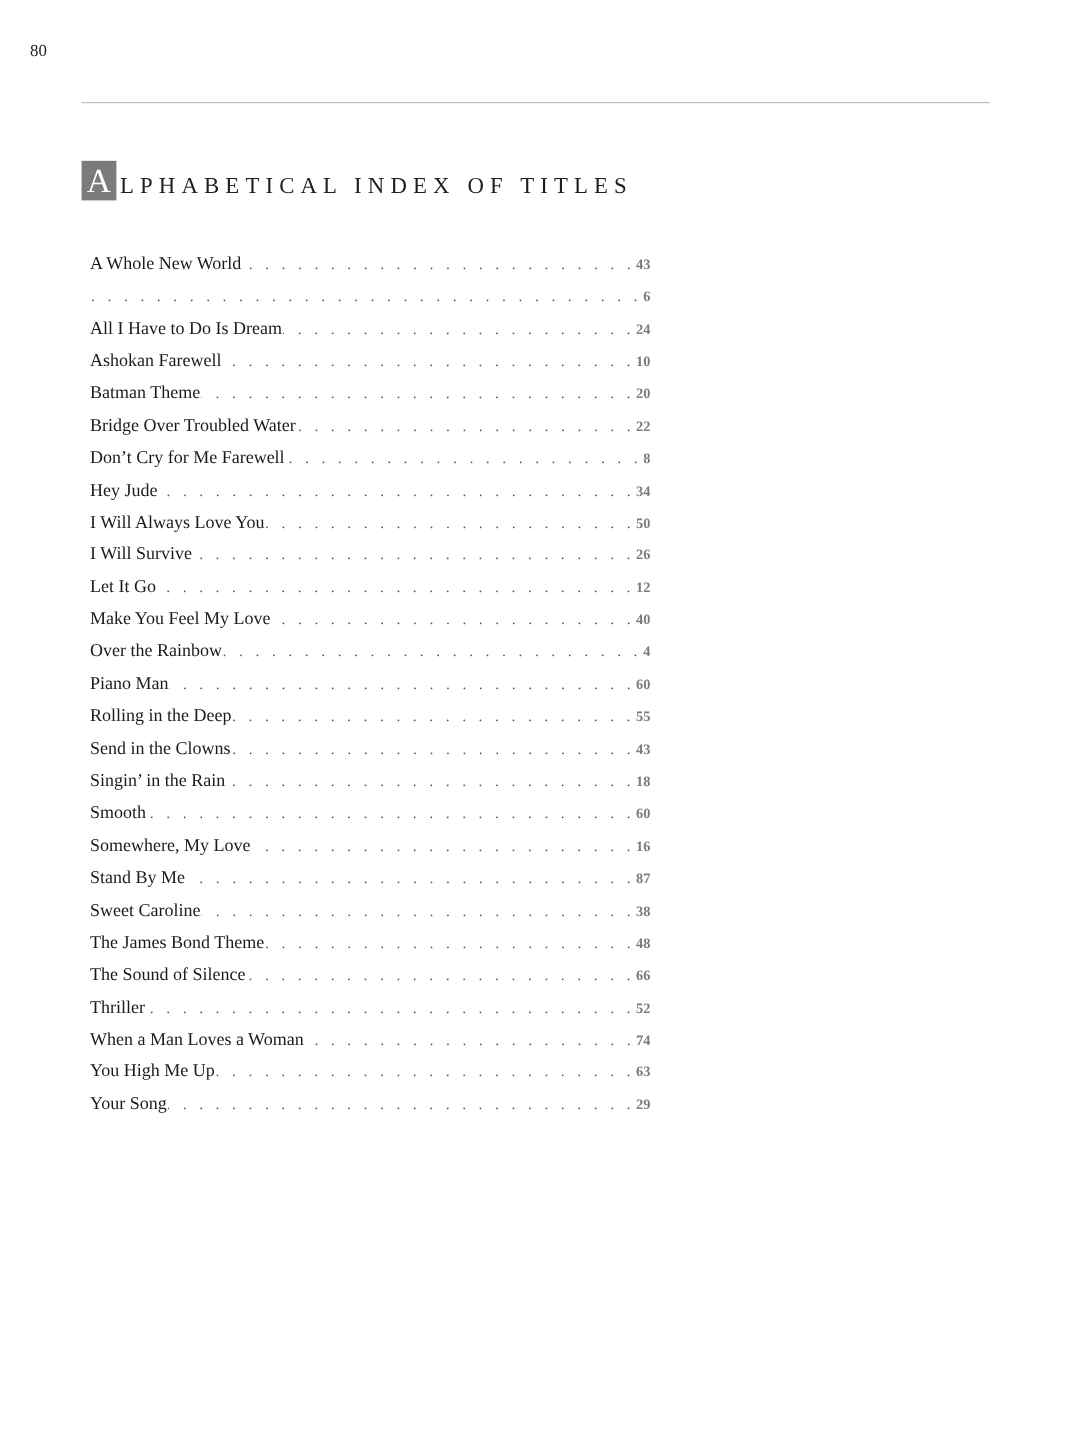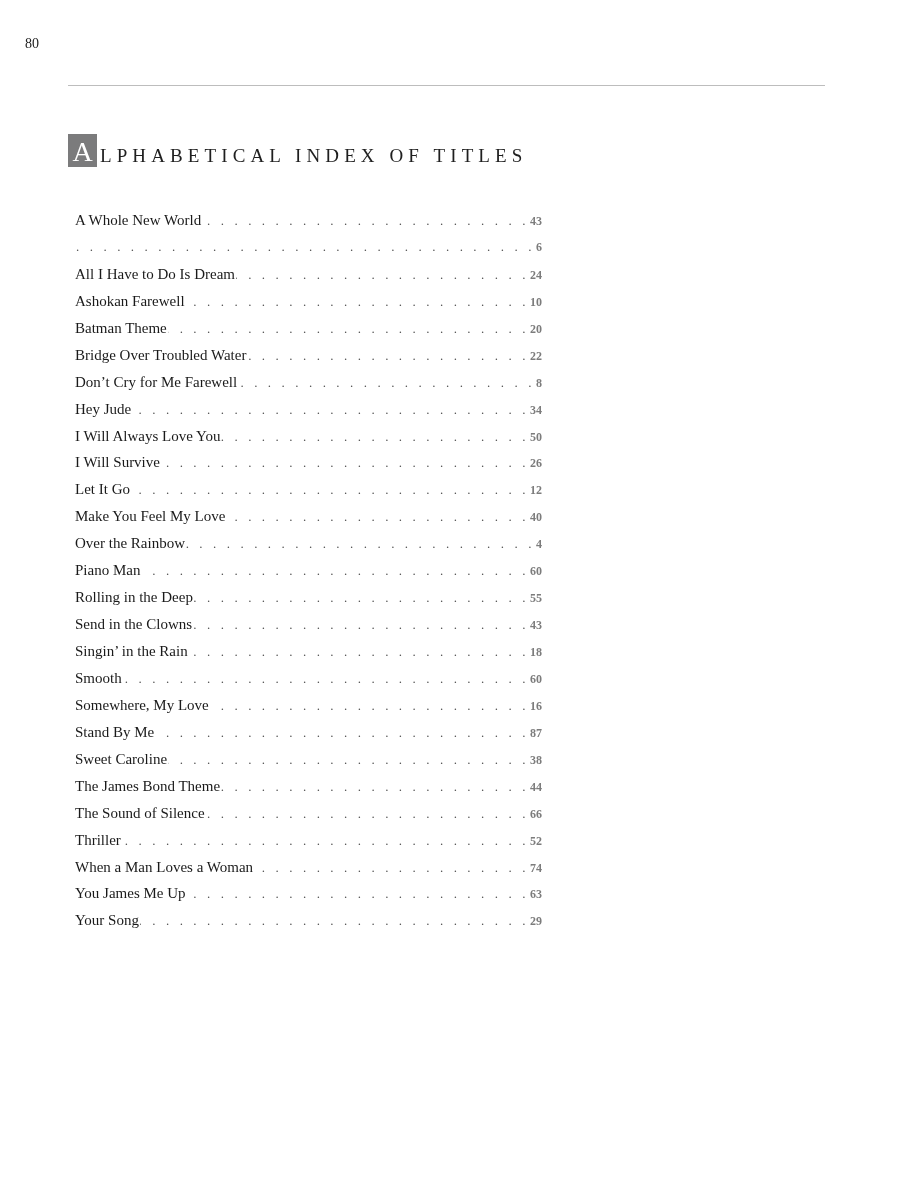--- a/index.html
+++ b/index.html
@@ -145,39 +145,39 @@
       <span class="pg">87</span>
     </li>
   <li>
       <span class="title">Sweet Caroline</span>
       <span class="leader">. . . . . . . . . . . . . . . . . . . . . . . . . . . . . . . . . . . . . . . . . . . . . . . . . . . . . . . . . . . . . . . .</span>
       <span class="pg">38</span>
     </li>
   <li>
       <span class="title">The James Bond Theme</span>
       <span class="leader">. . . . . . . . . . . . . . . . . . . . . . . . . . . . . . . . . . . . . . . . . . . . . . . . . . . . . . . . . . . . . . . .</span>
-      <span class="pg">44</span>
+      <span class="pg">48</span>
     </li>
   <li>
       <span class="title">The Sound of Silence</span>
       <span class="leader">. . . . . . . . . . . . . . . . . . . . . . . . . . . . . . . . . . . . . . . . . . . . . . . . . . . . . . . . . . . . . . . .</span>
       <span class="pg">66</span>
     </li>
   <li>
       <span class="title">Thriller</span>
       <span class="leader">. . . . . . . . . . . . . . . . . . . . . . . . . . . . . . . . . . . . . . . . . . . . . . . . . . . . . . . . . . . . . . . .</span>
       <span class="pg">52</span>
     </li>
   <li>
       <span class="title">When a Man Loves a Woman</span>
       <span class="leader">. . . . . . . . . . . . . . . . . . . . . . . . . . . . . . . . . . . . . . . . . . . . . . . . . . . . . . . . . . . . . . . .</span>
       <span class="pg">74</span>
     </li>
   <li>
-      <span class="title">You James Me Up</span>
+      <span class="title">You High Me Up</span>
       <span class="leader">. . . . . . . . . . . . . . . . . . . . . . . . . . . . . . . . . . . . . . . . . . . . . . . . . . . . . . . . . . . . . . . .</span>
       <span class="pg">63</span>
     </li>
   <li>
       <span class="title">Your Song</span>
       <span class="leader">. . . . . . . . . . . . . . . . . . . . . . . . . . . . . . . . . . . . . . . . . . . . . . . . . . . . . . . . . . . . . . . .</span>
       <span class="pg">29</span>
     </li>
 </ul>
 

